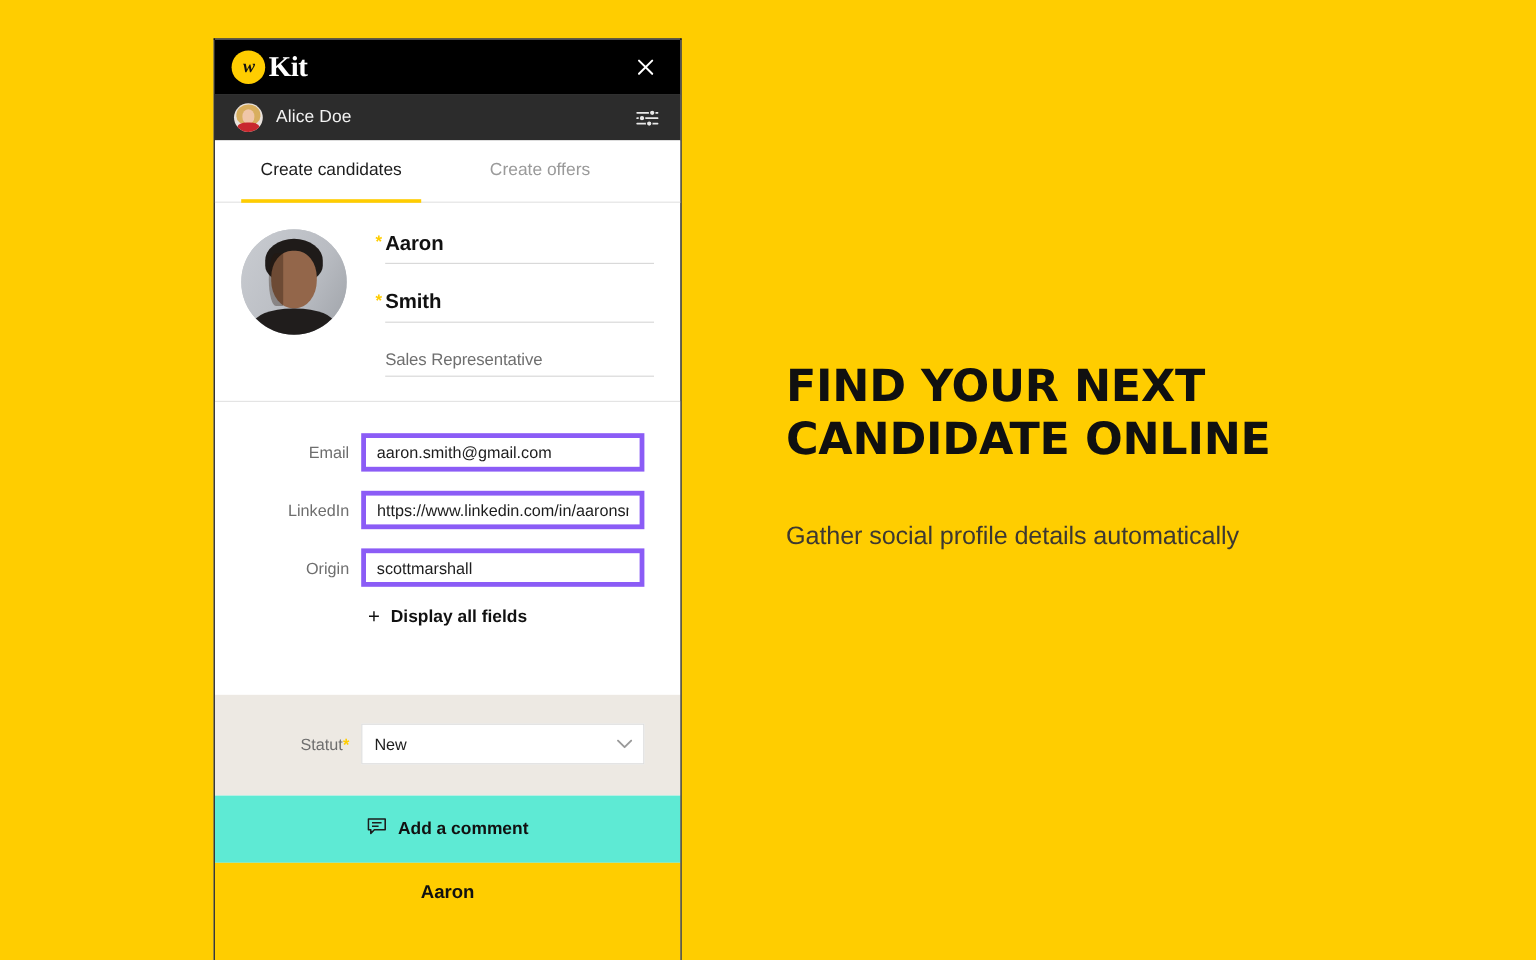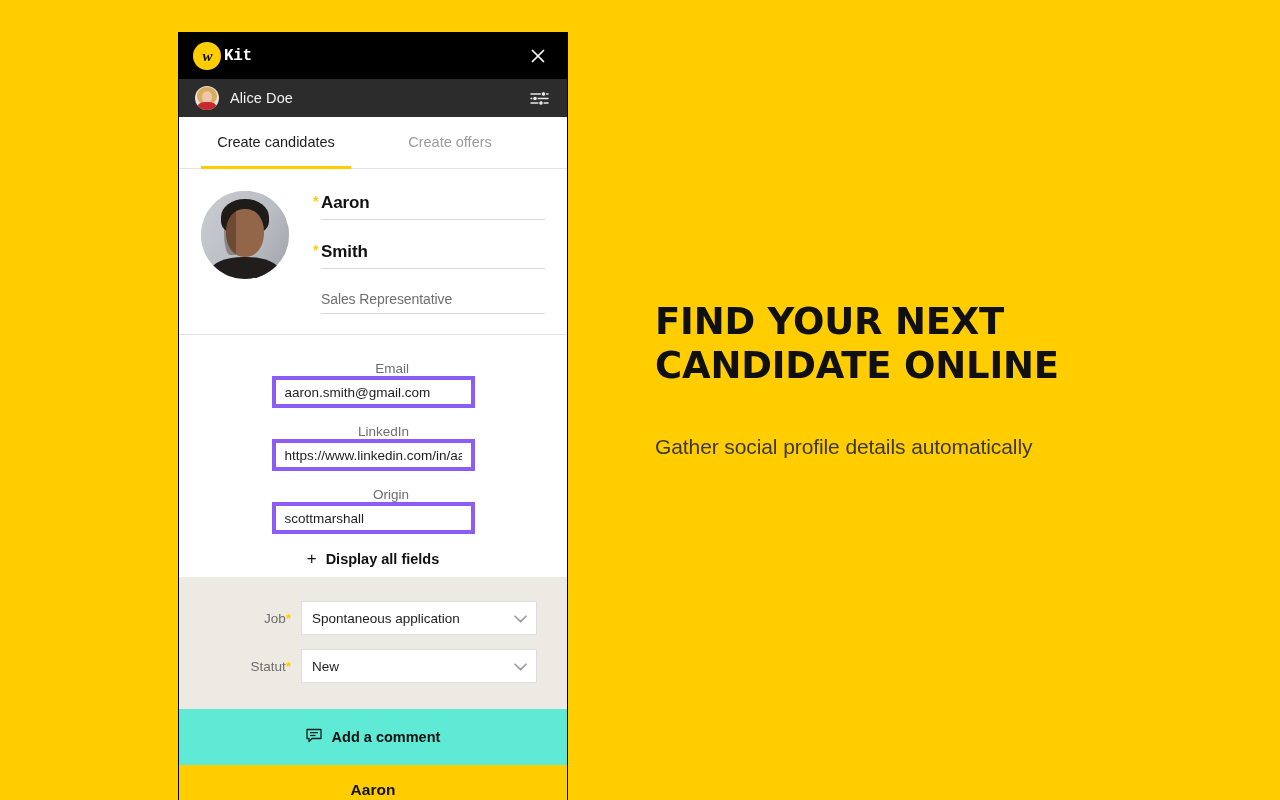--- a/index.html
+++ b/index.html
@@ -56,24 +56,24 @@
     font-weight: bold;
     font-size: 15px;
     color: #111111;
     font-style: italic;
     font-family: "Liberation Serif", serif;
     letter-spacing: -1px;
   }
   .brand-name {
     color: #ffffff;
     font-weight: bold;
-    font-size: 16px;
+    font-size: 24px;
     letter-spacing: -0.4px;
     line-height: 1;
-    font-family: Liberation Mono, monospace;
+    font-family: Liberation Serif, serif;
   }
   .brand-spacer { flex: 1 1 auto; }
   .close-btn {
     width: 26px;
     height: 26px;
     display: flex;
     align-items: center;
     justify-content: center;
     cursor: pointer;
   }
@@ -250,21 +250,20 @@
   
   .contact {
     padding: 26px 30px 10px 30px;
     background: #ffffff;
     flex: 1 1 auto;
   }
   .field-row {
     display: flex;
     align-items: center;
     margin-bottom: 16px;
-    flex-direction: column;
   }
   .field-label {
     width: 92px;
     text-align: right;
     padding-right: 10px;
     font-size: 13.5px;
     color: #6e6e6e;
     flex: 0 0 auto;
   }
   .field-input {
@@ -492,35 +491,20 @@
     </div>
 
     <div class="display-all">
       <span class="plus">+</span>
       <span class="lbl">Display all fields</span>
     </div>
   </div>
 
   <div class="assign">
 
-    <div class="sel-row">
-      <span class="sel-label">
-        <span>Job</span><span class="star">*</span>
-      </span>
-      <div class="sel-wrap">
-        <div class="sel-box">
-          <span>Spontaneous application</span>
-        </div>
-        <span class="sel-chevron">
-          <svg width="13" height="8" viewBox="0 0 13 8">
-            <path d="M1 1.2 L6.5 6.6 L12 1.2" fill="none" stroke="#9a9a9a" stroke-width="1.6" stroke-linecap="round" stroke-linejoin="round"></path>
-          </svg>
-        </span>
-      </div>
-    </div>
 
     <div class="sel-row">
       <span class="sel-label">
         <span>Statut</span><span class="star">*</span>
       </span>
       <div class="sel-wrap">
         <div class="sel-box">
           <span>New</span>
         </div>
         <span class="sel-chevron">

